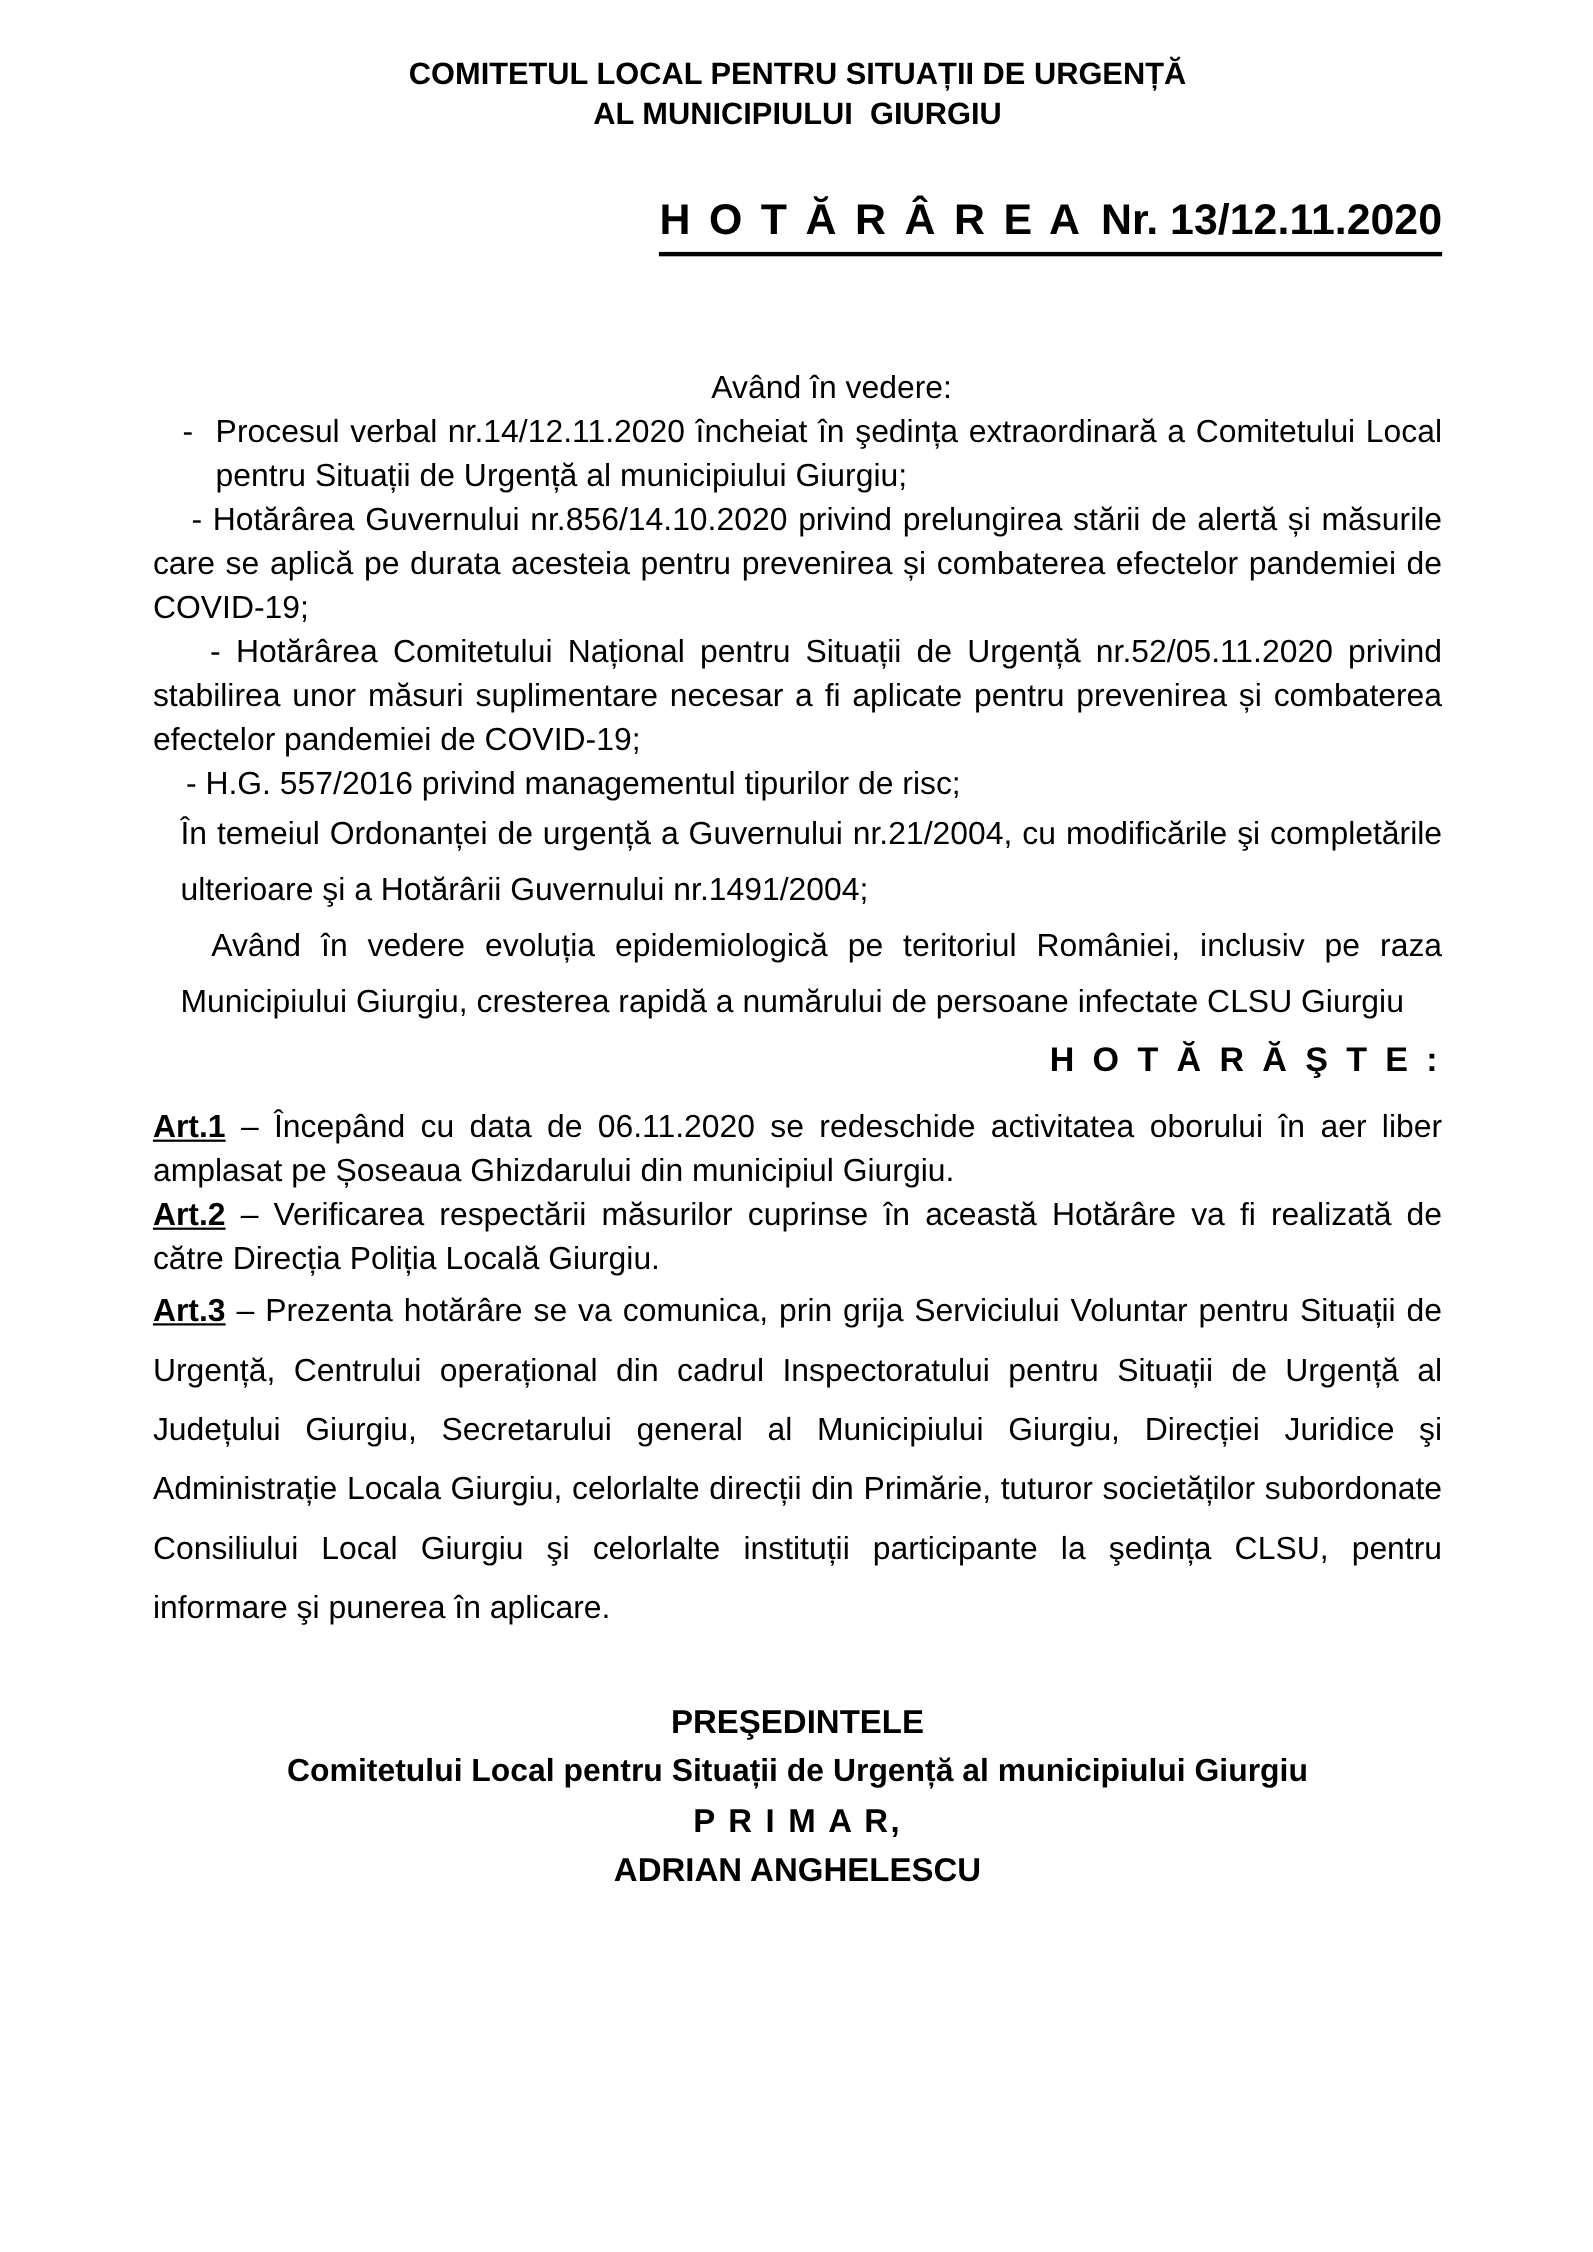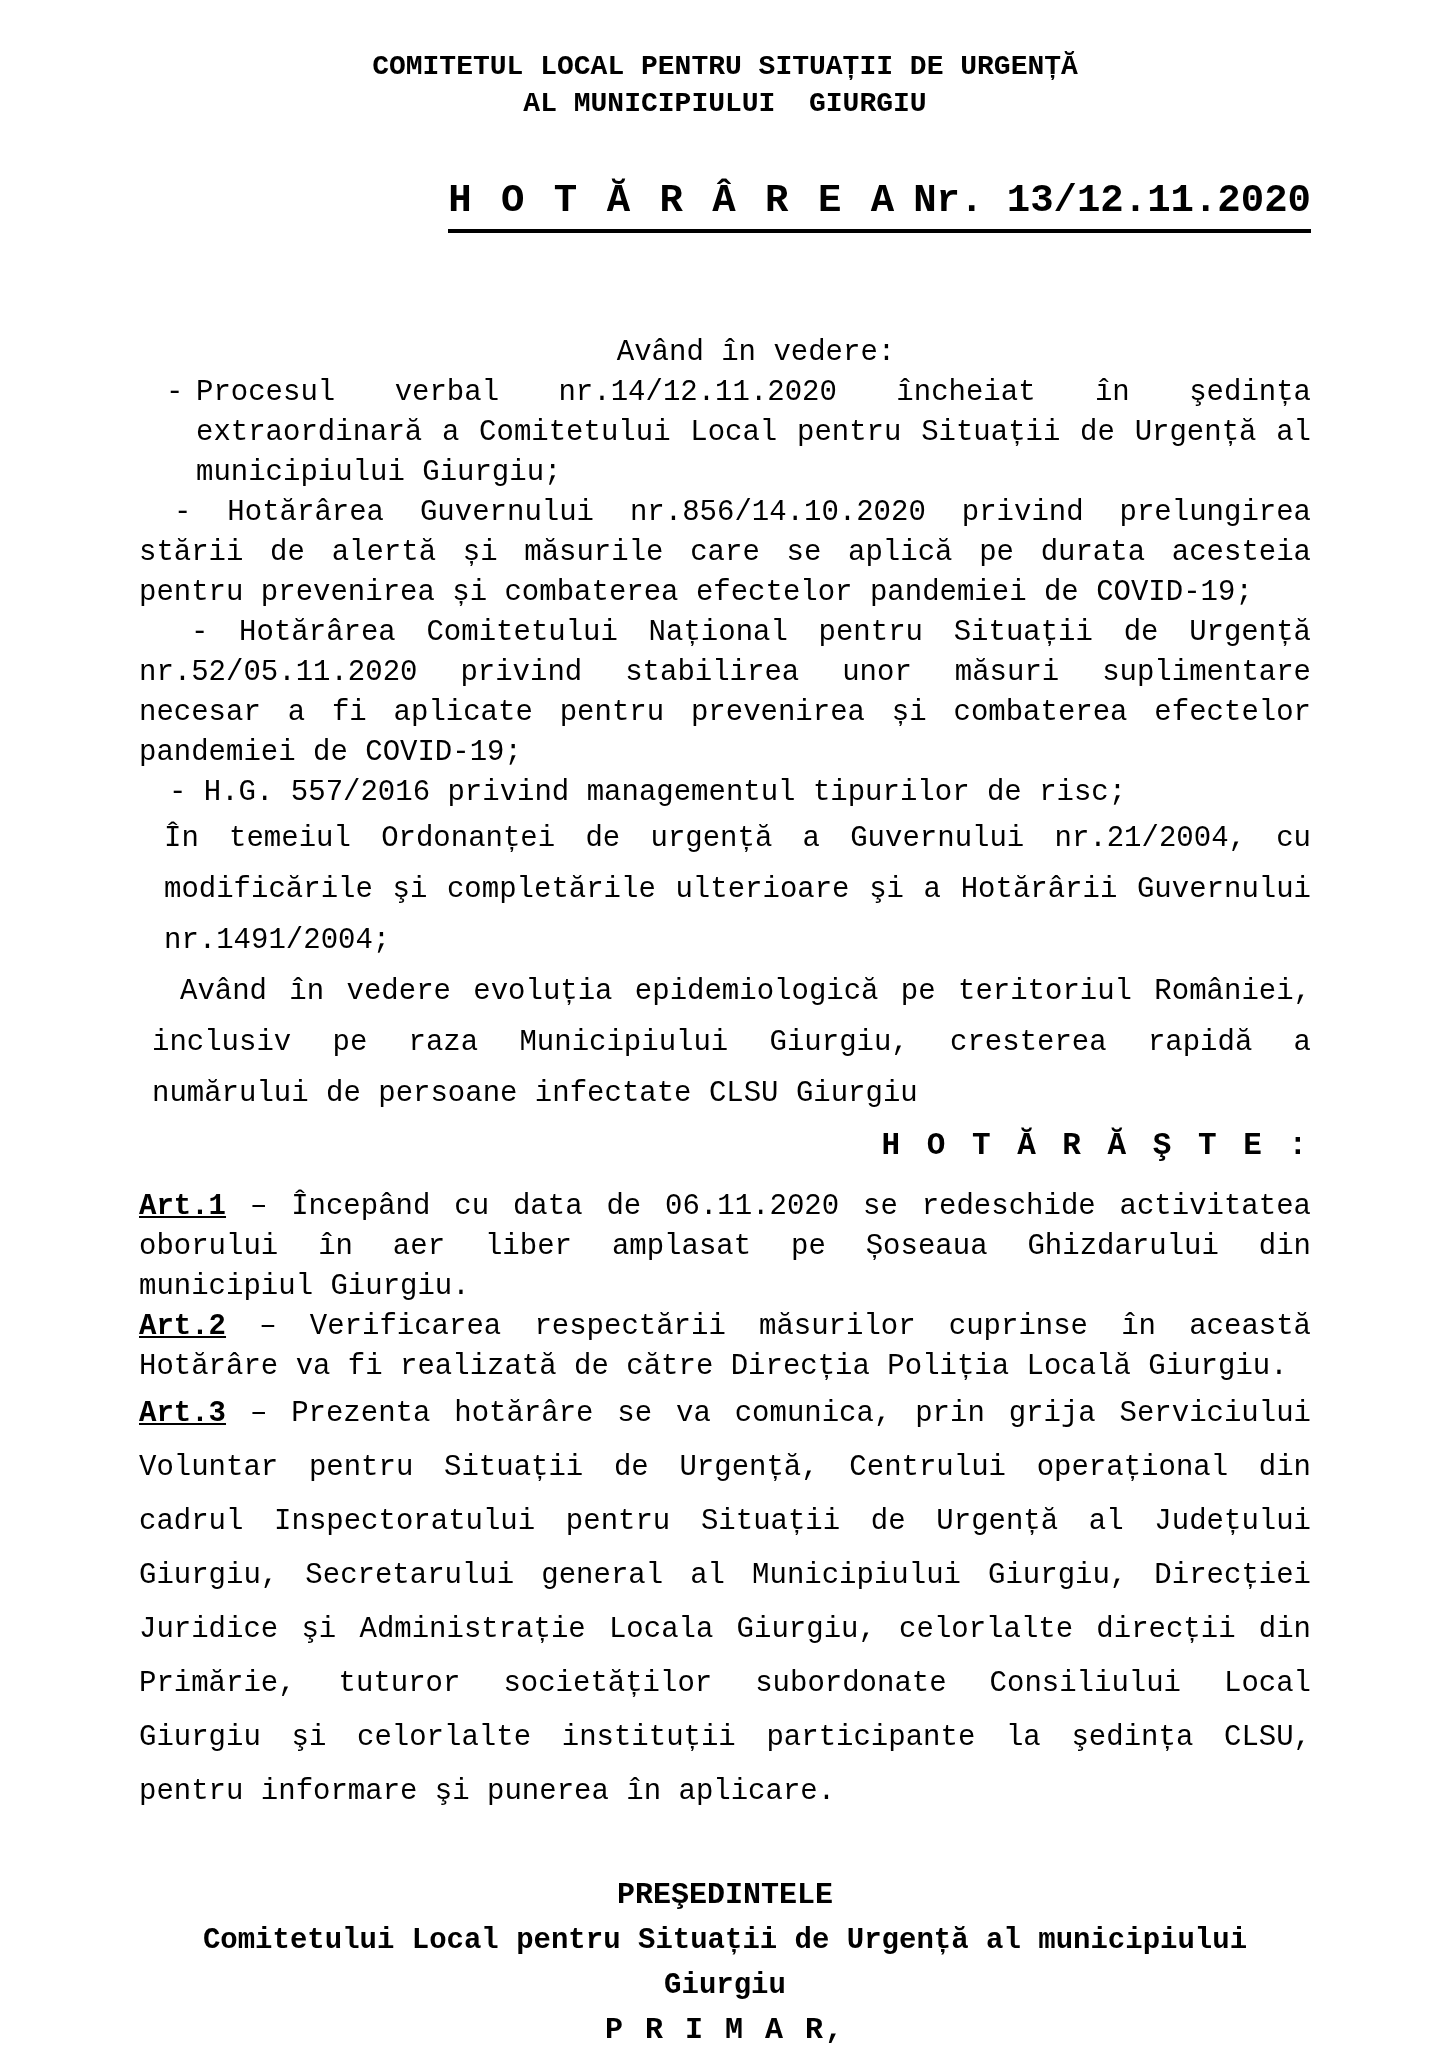--- a/index.html
+++ b/index.html
@@ -3,21 +3,21 @@
 <meta charset="utf-8">
 <style>
   html, body { margin: 0; padding: 0; background: #ffffff; }
   .page {
     position: relative;
     width: 1360px;
     height: 2047px;
     margin: 0 auto;
     background: #ffffff;
     color: #000000;
-    font-family: Liberation Mono, monospace;
+    font-family: Liberation Sans, sans-serif;
     font-size: 29px;
     line-height: 40px;
     box-sizing: border-box;
     padding: 48px 93px 0 95px;
     overflow: hidden;
   }
   p { margin: 0; }
   .doc-header { text-align: center; font-weight: bold; font-size: 28px; line-height: 37px; }
   .doc-header .hline { white-space: pre-wrap; }
   .doc-title {
@@ -40,21 +40,21 @@
     text-indent: 62px;
   }
   .having-regard { margin-top: 100px; margin-left: 62px; text-align: center; }
   .li { text-align: justify; }
   .li-hang { position: relative; padding-left: 57px; }
   .li-hang .li-dash { position: absolute; left: 27px; }
   .li-2 { text-indent: 35px; }
   .li-3 { text-indent: 52px; }
   .li-4 { text-indent: 30px; }
   .legal-basis { margin-left: 25px; line-height: 51px; text-align: justify; }
-  .epidemiology { margin-left: 13px; text-indent: 28px; line-height: 51px; text-align: justify; }
+  .epidemiology { margin-left: 25px; text-indent: 28px; line-height: 51px; text-align: justify; }
   .decides-heading {
     margin-top: 4px;
     text-align: right;
     font-weight: bold;
     font-size: 31px;
     line-height: 46px;
     letter-spacing: 4px;
   }
   .articles { margin-top: 18px; }
   .article { text-align: justify; }

